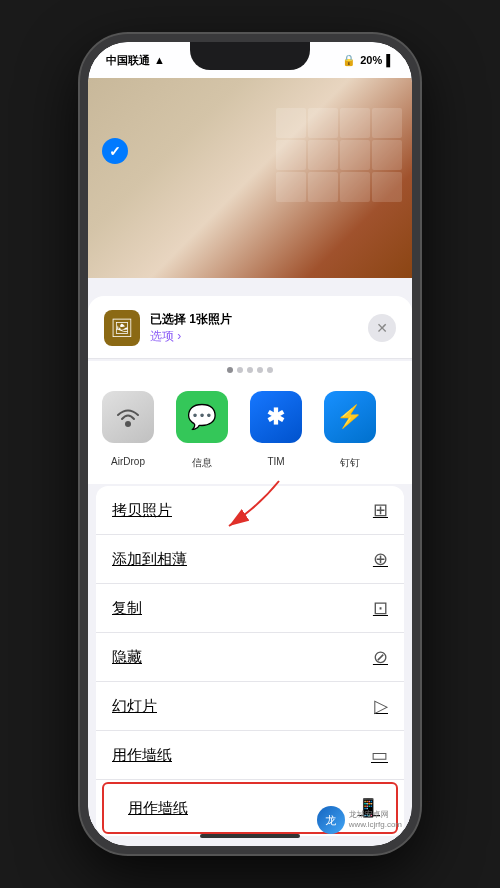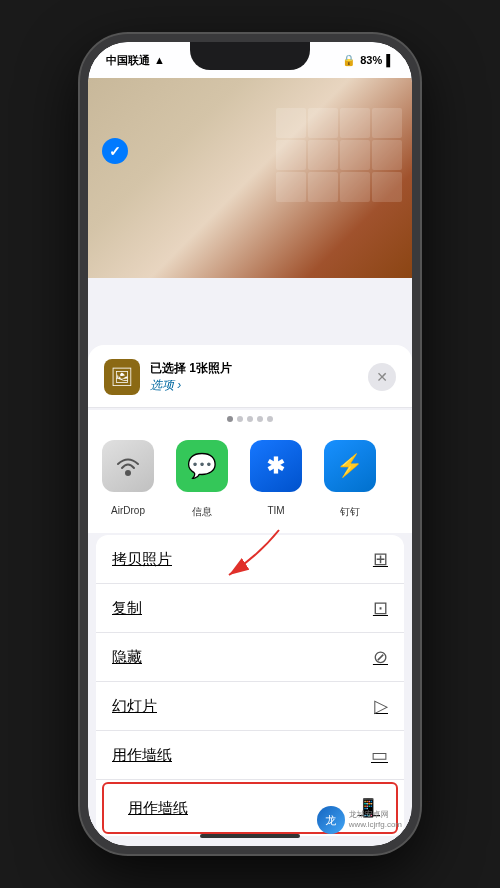--- a/index.html
+++ b/index.html
@@ -111,22 +111,21 @@
       font-size: 18px;
     }
     .header-text {}
     .header-title {
       font-size: 12px;
       font-weight: 600;
       color: #000;
     }
     .header-subtitle {
       font-size: 12px;
-      color: #0369a1;
-      font-style: italic;
+      color: #8b5cf6;
     }
     .close-btn {
       width: 28px;
       height: 28px;
       background: #e5e5ea;
       border-radius: 50%;
       display: flex;
       align-items: center;
       justify-content: center;
       cursor: pointer;
@@ -275,21 +274,21 @@
   <div class="notch"></div>
   <div class="phone-screen">
 
     <div class="status-bar">
       <div class="status-left">
         <span>中国联通</span>
         <span>▲</span>
       </div>
       <div class="status-right">
         <span>🔒</span>
-        <span>83%</span>
+        <span>20%</span>
         <span>▌</span>
       </div>
     </div>
 
     <div class="content-area">
       <div class="photo-bg">
         <div class="photo-grid">
           <div class="photo-cell"></div>
             <div class="photo-cell"></div>
             <div class="photo-cell"></div>
@@ -361,20 +360,24 @@
         </div>
       </div>
 
       <div class="menu-list">
 
         <div class="menu-item">
           <span class="menu-item-text">拷贝照片</span>
           <span class="menu-item-icon">⊞</span>
         </div>
 
+        <div class="menu-item">
+          <span class="menu-item-text">添加到相薄</span>
+          <span class="menu-item-icon">⊕</span>
+        </div>
 
         <div class="menu-item">
           <span class="menu-item-text">复制</span>
           <span class="menu-item-icon">⊡</span>
         </div>
 
         <div class="menu-item">
           <span class="menu-item-text">隐藏</span>
           <span class="menu-item-icon">⊘</span>
         </div>

